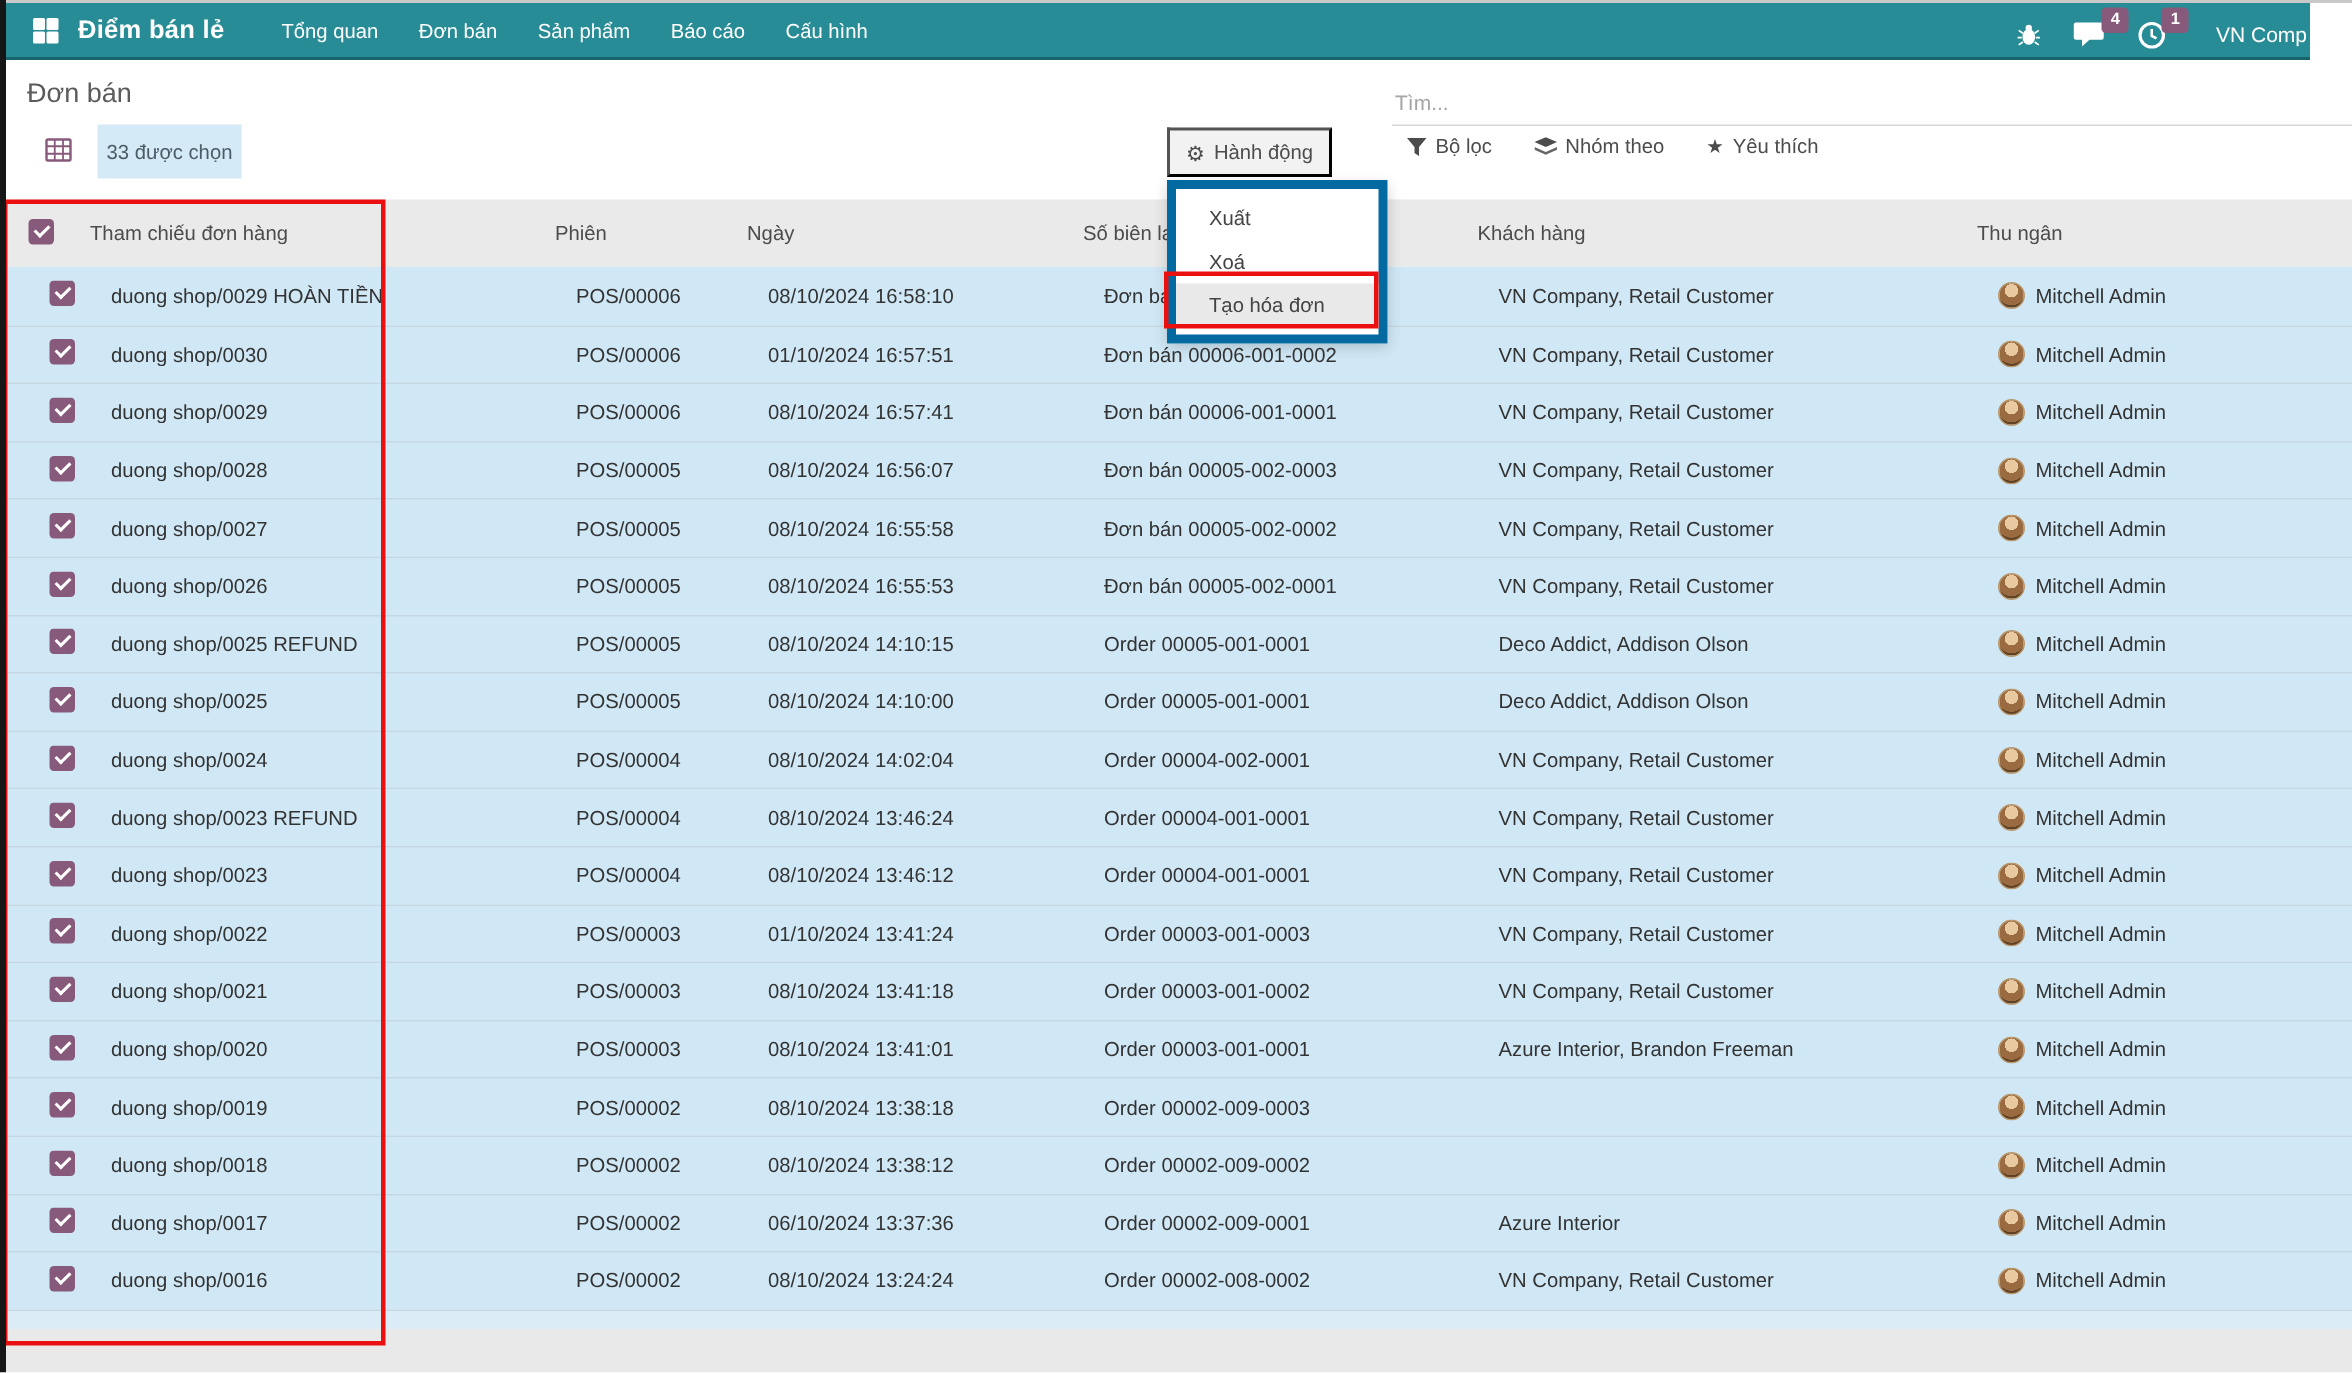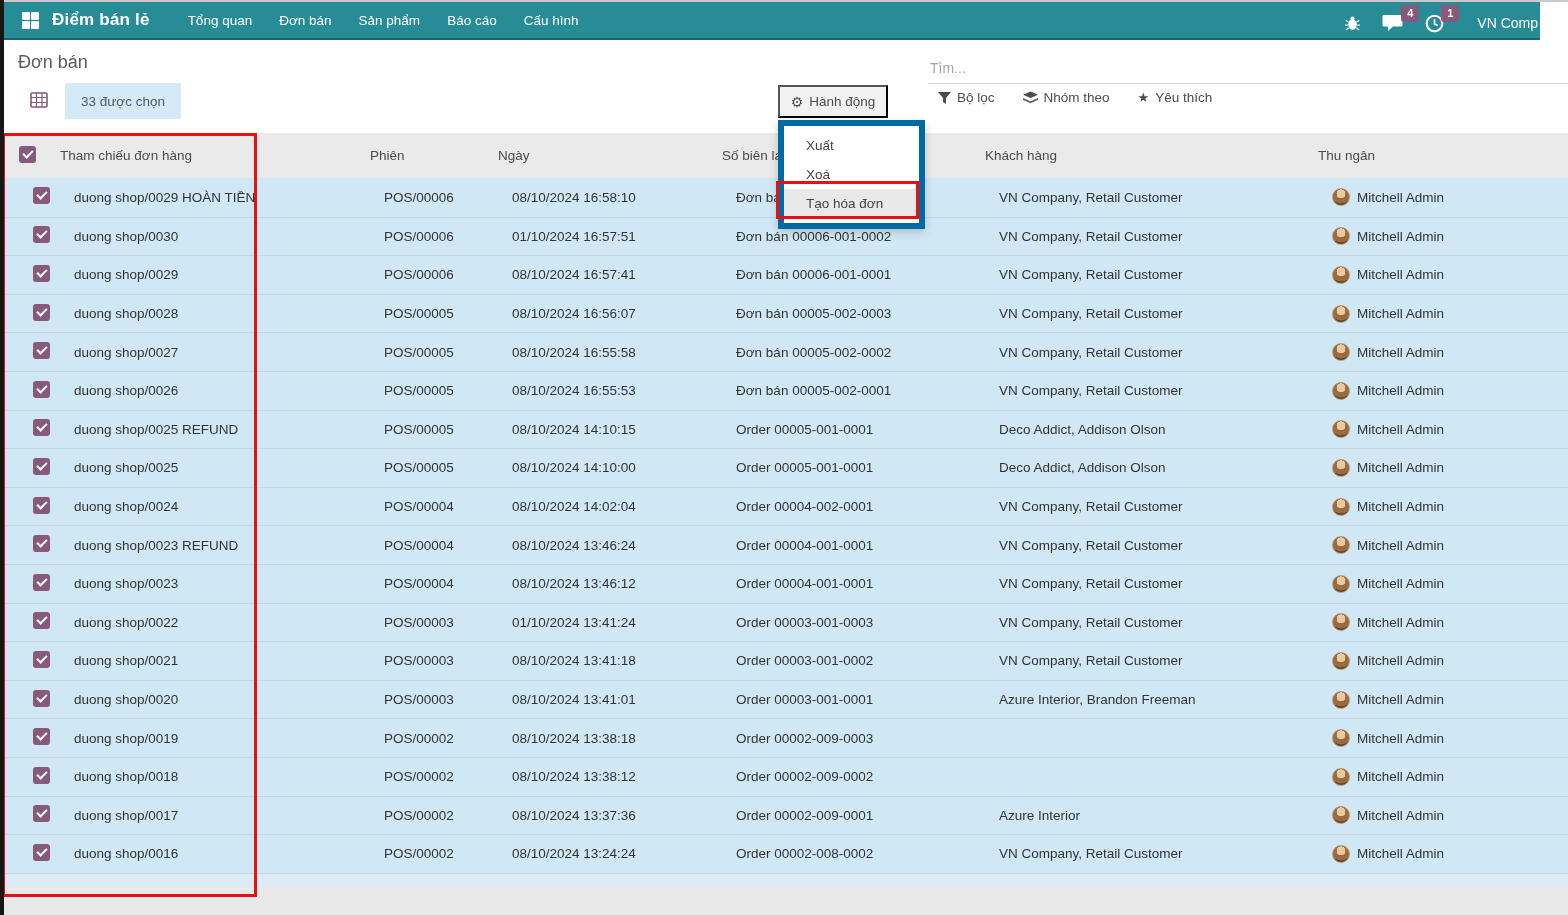--- a/index.html
+++ b/index.html
@@ -20,21 +20,21 @@
   .nav-menu{display:flex;gap:27px;font-size:13.5px;align-items:center;}
   .nav-menu .nav-item{cursor:pointer;}
   .nav-right{position:absolute;right:0;top:2px;height:38px;display:flex;align-items:center;gap:21px;padding-right:2px;}
   .icon-wrap{position:relative;display:inline-flex;align-items:center;}
   .nav-badge{position:absolute;top:-9px;right:-15px;background:var(--purple);color:#fff;font-size:11px;line-height:1;padding:3px 6px;border-radius:3px;font-weight:bold;}
   .user-name{font-size:14px;margin-left:12px;max-width:66px;overflow:hidden;}
   
   .control-panel{position:absolute;left:0;top:42px;width:1568px;height:91px;background:#fff;}
   .page-title{position:absolute;left:18px;top:10px;font-size:18px;color:#5b5b5b;font-weight:400;}
   .view-switch{position:absolute;left:30px;top:50px;width:18px;height:16px;cursor:pointer;}
-  .selection-chip{position:absolute;left:65px;top:41px;height:36px;background:var(--chip-blue);color:#4c5c66;font-size:13.5px;display:flex;align-items:center;padding:0 16px;cursor:default;}
+  .selection-chip{position:absolute;left:65px;top:41px;height:36px;background:var(--chip-blue);color:#4c5c66;font-size:13.5px;display:flex;align-items:center;padding:0 6px;cursor:default;}
   .action-btn{position:absolute;left:778px;top:43px;width:110px;height:33px;background:#f2f2f2;color:#4c4c4c;font-size:13.5px;display:flex;align-items:center;justify-content:center;gap:6px;cursor:pointer;}
   .gear{font-size:14px;line-height:1;}
   .search-box{position:absolute;left:928px;top:10px;width:640px;height:32px;border:none;border-bottom:1px solid #d6d6d6;font-size:14px;color:#c2410c;outline:none;background:transparent;padding:0 2px;font-family:"Liberation Sans",sans-serif;}
   .search-box::placeholder{color:#a5a5a5;}
   .filters-row{position:absolute;left:938px;top:48px;display:flex;gap:28px;align-items:center;font-size:13.5px;color:#4c4c4c;}
   .filter-item{display:flex;align-items:center;gap:6px;cursor:pointer;}
   .star-glyph{font-size:13px;color:#4c4c4c;}
   
   .dropdown{position:absolute;left:778px;top:120px;width:147px;background:#fff;border:6px solid #0369a1;box-shadow:0 3px 9px rgba(0,0,0,.18);z-index:50;padding:5px 0;}
   .dropdown-item{height:29px;display:flex;align-items:center;padding-left:22px;font-size:13.5px;color:#444;cursor:pointer;}
@@ -345,21 +345,21 @@
           <div class="cell"></div>
           <div class="cell c-cashier">
             <span class="avatar"></span>
             <span>Mitchell Admin</span>
           </div>
         </div>
         <div class="trow">
           <div class="cell c-check"><span class="checkbox"></span></div>
           <div class="cell c-ref">duong shop/0017</div>
           <div class="cell">POS/00002</div>
-          <div class="cell c-date">08/10/2024 13:37:36</div>
+          <div class="cell c-date">06/10/2024 13:37:36</div>
           <div class="cell c-receipt">Order 00002-009-0001</div>
           <div class="cell">Azure Interior</div>
           <div class="cell c-cashier">
             <span class="avatar"></span>
             <span>Mitchell Admin</span>
           </div>
         </div>
         <div class="trow">
           <div class="cell c-check"><span class="checkbox"></span></div>
           <div class="cell c-ref">duong shop/0016</div>

